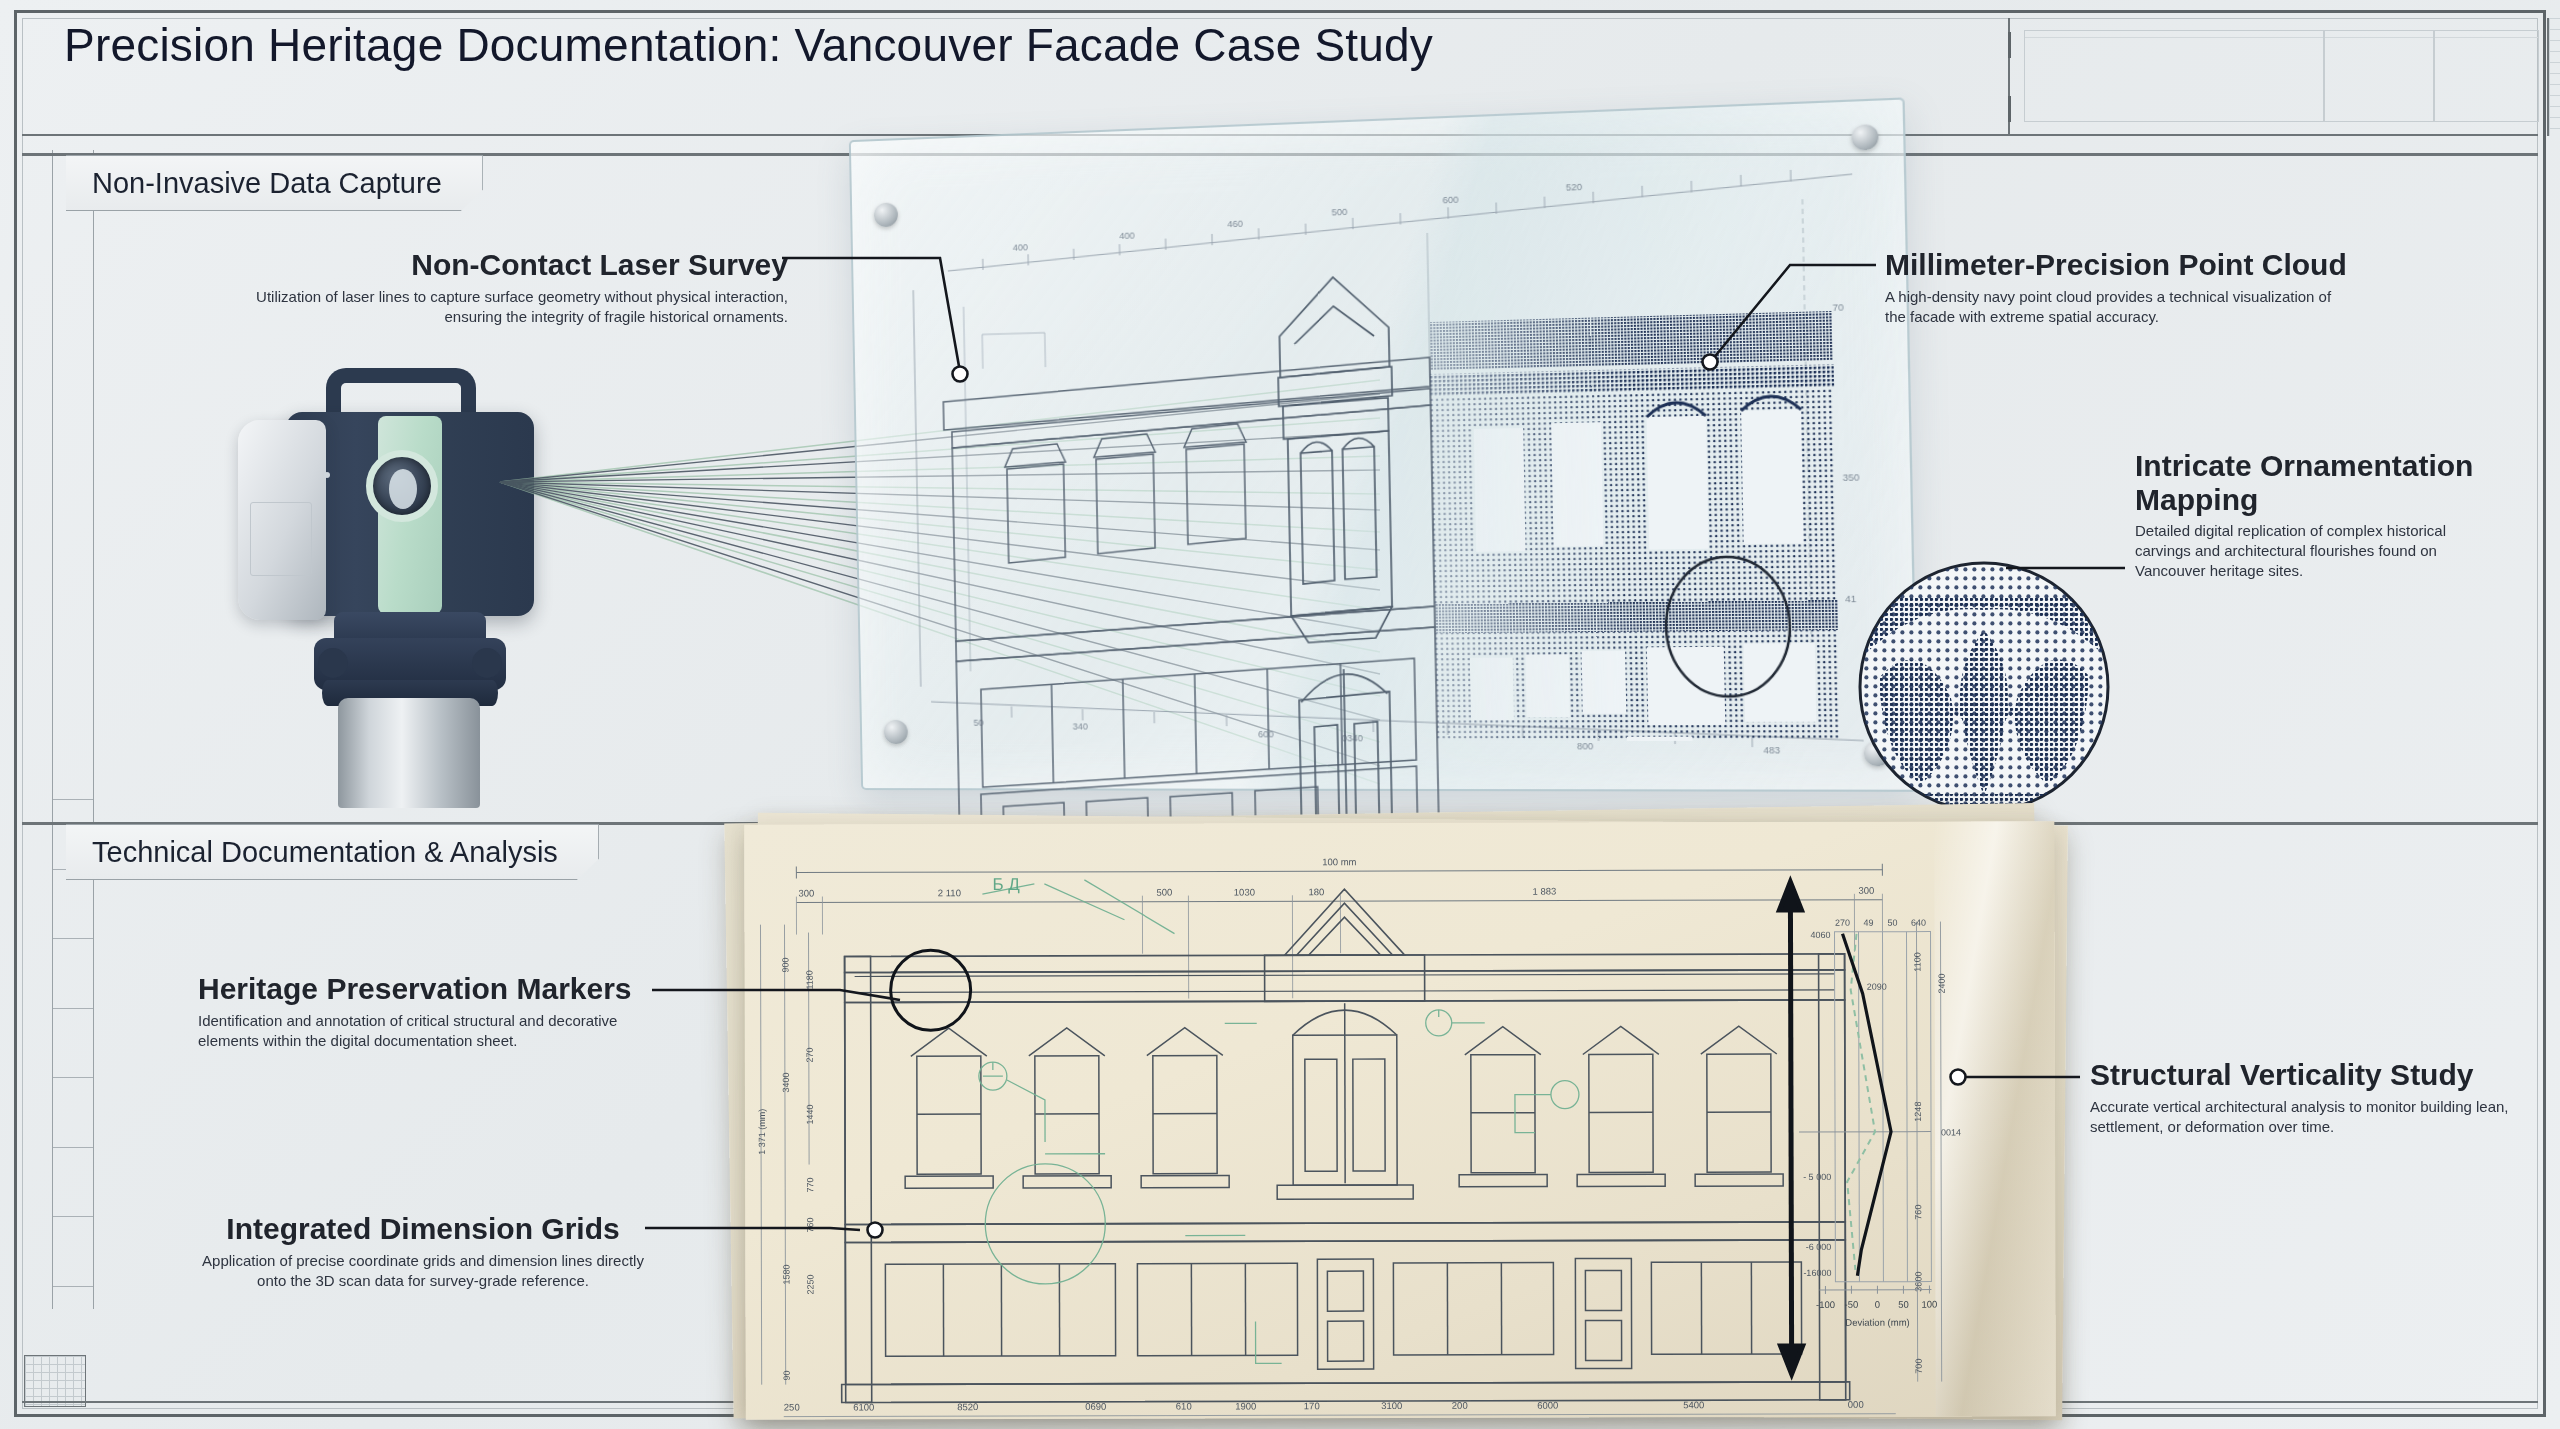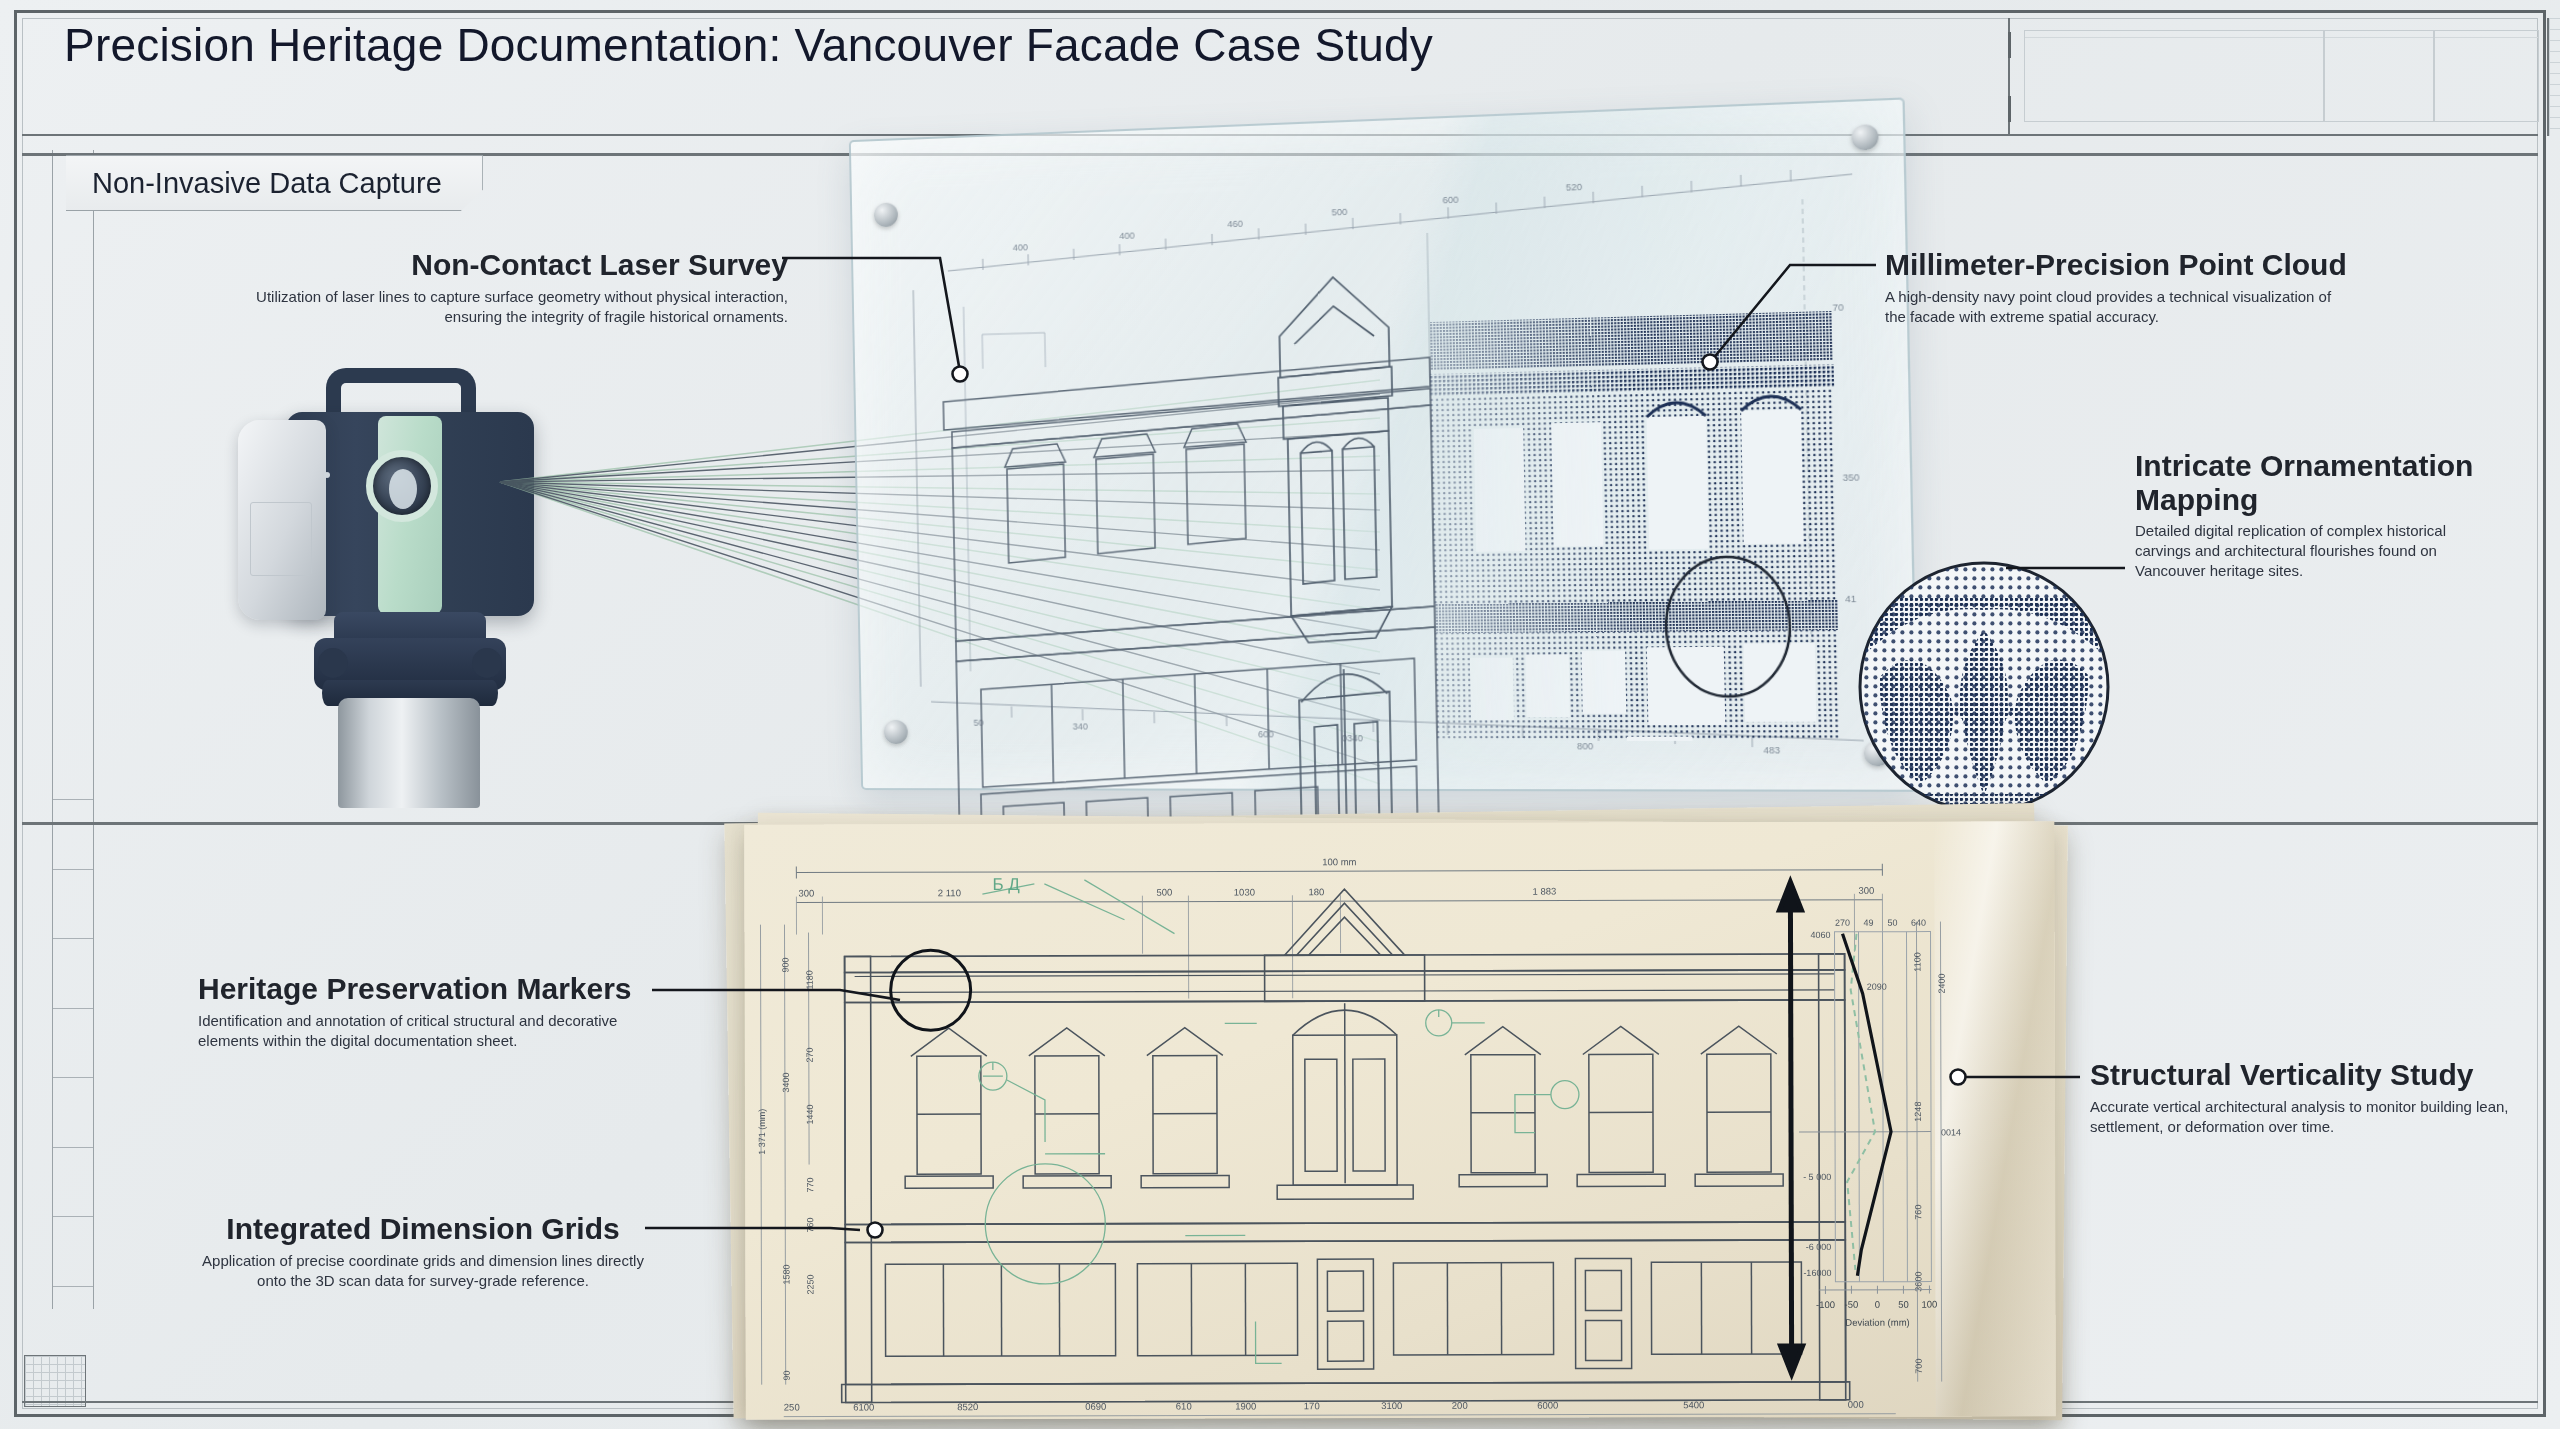--- a/index.html
+++ b/index.html
@@ -296,20 +296,23 @@
       <div class="tb-grid"></div>
     </div>
   </div>
 
   <div class="section-rule" id="rule-upper"></div>
   <div class="section-tab" id="tab-upper">
     <span>Non-Invasive Data Capture</span>
   </div>
 
   <div class="section-rule" id="rule-lower"></div>
+  <div class="section-tab" id="tab-lower">
+    <span>Technical Documentation &amp; Analysis</span>
+  </div>
   <div class="section-rule" id="rule-lower-bottom"></div>
 
   <div class="upper-scene">
 
     <div class="scanner">
       <div class="sc-handle"></div>
       <div class="sc-body"></div>
       <div class="sc-head"></div>
       <div class="sc-side"></div>
       <div class="sc-lens"></div>

